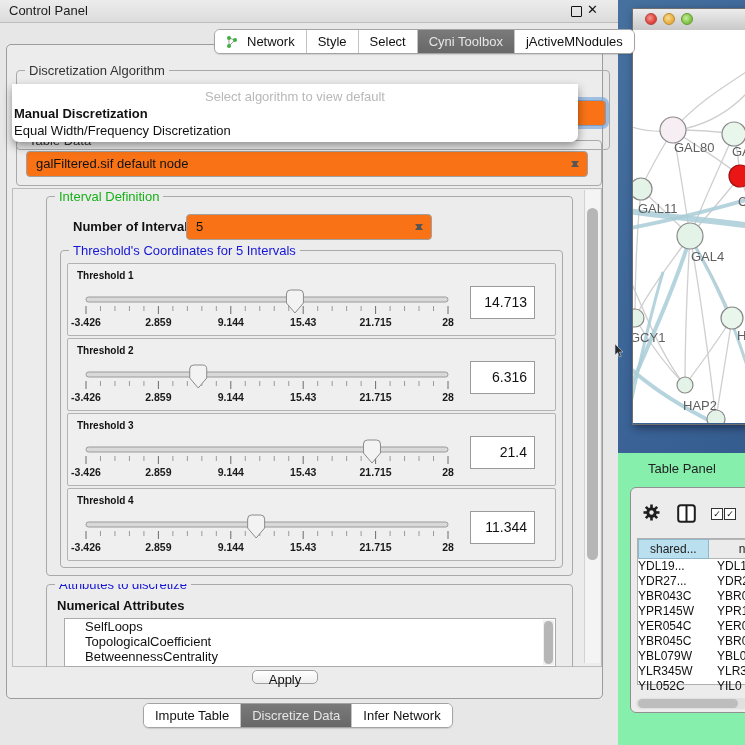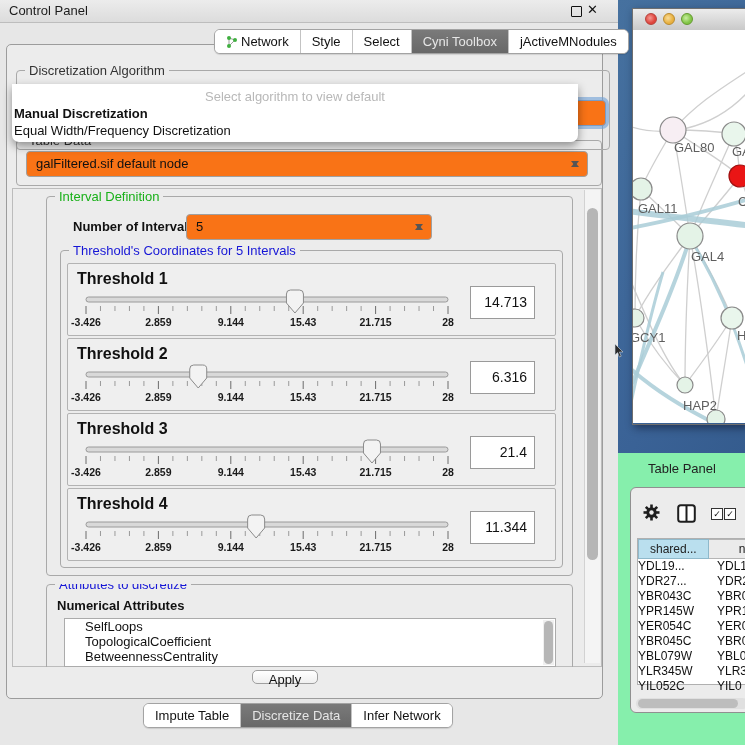--- a/index.html
+++ b/index.html
@@ -10,21 +10,21 @@
   .cp-titlebar{position:absolute;left:0;top:0;width:618px;height:22px;
     background:linear-gradient(#ececec,#dcdcdc);border-bottom:1px solid #bdbdbd;}
   .cp-titlebar .t{position:absolute;left:9px;top:3px;font-size:13px;color:#1c1c1c;}
   .float-ic{position:absolute;left:571px;top:6px;width:9px;height:9px;border:1.5px solid #111;border-radius:1px;}
   .close-ic{position:absolute;left:587px;top:2px;font-size:13px;font-weight:bold;color:#111;}
   .cp-body{position:absolute;left:6px;top:44px;width:595px;height:653px;background:#ececec;
     border:1px solid #9c9c9c;border-radius:5px;}
   
   .segtabs{position:absolute;display:flex;height:23px;border:1px solid #a3a3a3;border-radius:6px;
     background:#fff;overflow:hidden;box-shadow:0 1px 1px rgba(0,0,0,.12);z-index:5;}
-  .seg{display:flex;align-items:center;gap:3px;padding:0 11px;font-size:13px;color:#111;
+  .seg{display:flex;align-items:center;gap:9px;padding:0 11px;font-size:13px;color:#111;
     border-right:1px solid #c3c3c3;background:#fff;white-space:nowrap;}
   .seg:last-child{border-right:none;}
   .seg.sel{background:linear-gradient(#7a7a7a,#686868);color:#e6e6e6;}
   #top-tabs{left:214px;top:29px;}
   #bottom-tabs{left:143px;top:703px;}
   
   .group{position:absolute;border:1px solid #a9a9a9;border-radius:4px;}
   .legend{position:absolute;top:-8px;left:8px;background:#ececec;padding:0 4px;font-size:13px;color:#333;white-space:nowrap;}
   .legend.green{color:#18b018;}
   .legend.blue{color:#1616d6;}
@@ -44,21 +44,21 @@
     box-shadow:0 0 0 3px rgba(110,160,215,.6);}
   .td-combo{left:26px;top:151px;width:560px;height:24px;}
   .noi-combo{left:186px;top:214px;width:244px;height:24px;}
   .noi-label{position:absolute;left:73px;top:219px;font-size:13px;font-weight:bold;color:#111;}
   
   .scrollpane{position:absolute;left:12px;top:188px;width:588px;height:477px;background:#ececec;border:1px solid #bcbcbc;}
   .vscroll{position:absolute;left:584px;top:190px;width:15px;height:473px;background:#f4f4f4;border-left:1px solid #d2d2d2;}
   .vthumb{position:absolute;left:2px;top:18px;width:11px;height:352px;background:#b6b6b6;border-radius:6px;}
   
   .th-panel{position:absolute;left:6px;width:487px;height:71px;background:#efefef;border:1px solid #b3b3b3;border-radius:2px;}
-  .th-label{position:absolute;left:9px;top:6px;font-size:16px;font-weight:bold;color:#111;}
+  .th-label{position:absolute;left:9px;top:6px;font-size:10px;font-weight:bold;color:#111;}
   .th-svg{position:absolute;left:10px;top:26px;overflow:visible;}
   .th-val{position:absolute;left:402px;top:22px;width:56px;height:31px;background:#fff;border:1px solid #9a9a9a;
     font-size:14px;color:#111;text-align:right;line-height:31px;padding-right:7px;box-sizing:content-box;}
   
   .attr-head{position:absolute;left:57px;top:598px;font-size:13px;font-weight:bold;color:#111;}
   .attr-list{position:absolute;left:64px;top:618px;width:490px;height:47px;background:#fff;border:1px solid #ababab;overflow:hidden;}
   .attr-item{padding-left:20px;font-size:13px;line-height:15px;color:#111;}
   .attr-scroll{position:absolute;right:1px;top:1px;width:11px;height:45px;background:#f0f0f0;}
   .attr-thumb{position:absolute;left:1px;top:1px;width:9px;height:43px;background:#b6b6b6;border-radius:5px;}
   .apply{position:absolute;left:252px;top:670px;width:66px;height:14px;background:linear-gradient(#ffffff,#efefef);

